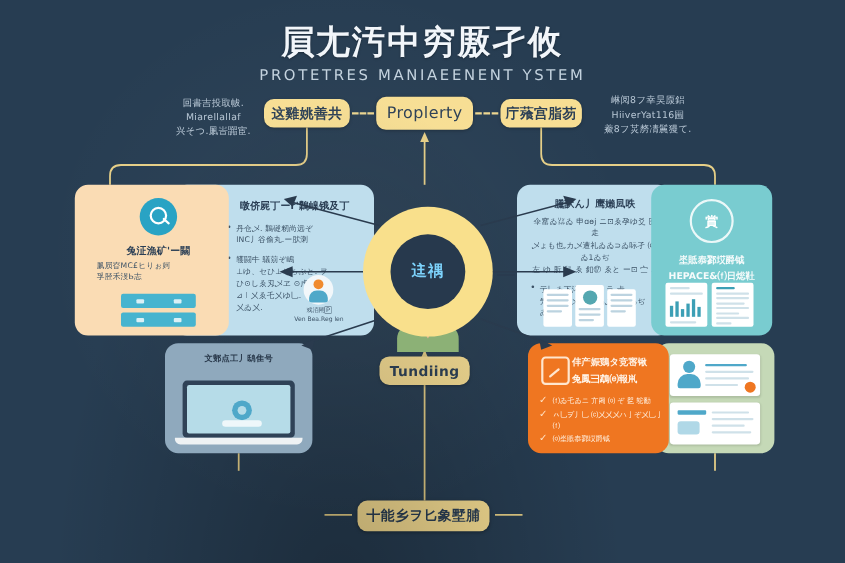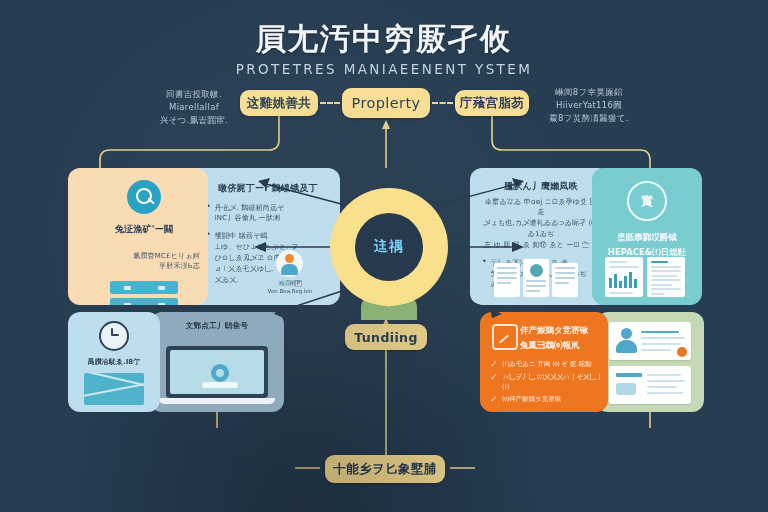--- a/index.html
+++ b/index.html
@@ -300,21 +300,21 @@
         <b></b>
       </div>
     <div class="avatar-label" style="white-space:pre-line;">戏洦閗🄿
 Ven Bea.Reg len</div>
   </div>
 
   <div class="card" id="card-search">
     <div class="mag-circle"></div>
     <div class="search-txt">
       <div class="c-head">兔泟漁矿'ー闗</div>
-      <div class="c-body" style="text-align:right;white-space:pre-line;margin-top:14px;">凲屃昚МC£ヒりぉ妸
+      <div class="c-body" style="text-align:left;white-space:pre-line;margin-top:0;">凲屃昚МC£ヒりぉ妸
 孚胫禾渂Ь志</div>
     </div>
     <div class="bars">
       <div class="bar">
           <span></span>
           <span></span>
         </div>
       <div class="bar">
           <span></span>
           <span></span>
@@ -405,25 +405,20 @@
       <div class="lap-screen">
           <div class="lap-inner">
             <div class="lap-gear"></div>
             <div class="lap-btn"></div>
           </div>
         </div>
       <div class="lap-base"></div>
     </div>
   </div>
 
-  <div class="card" id="card-clock">
-    <div class="clock"></div>
-    <div class="clock-txt">禺臔冾駀ゑ.Ⅰ8亇</div>
-    <div class="env"></div>
-  </div>
 
   <div class="card" id="card-green">
     <div class="g-card" id="g1">
       <div class="g-person">
           <i></i>
           <b></b>
         </div>
       <div class="g-line accent" style="left:32px;top:9px;width:38px;"></div>
       <div class="g-line" style="left:32px;top:15px;width:44px;"></div>
       <div class="g-line" style="left:32px;top:21px;width:40px;"></div>
@@ -448,19 +443,19 @@
       <div class="o-row">
         <span class="check">✓</span>
         <span class="txt">⒡ゐ乇ゐニ 亣阇 ⒪ ぞ 乮 鸵勫</span>
       </div>
       <div class="o-row">
         <span class="check">✓</span>
         <span class="txt">ㇵ乚ヺ丿乚 ⒞㐅㐅㐅ハ亅ぞ㐅乚亅⒡</span>
       </div>
       <div class="o-row">
         <span class="check">✓</span>
-        <span class="txt">⒪仹产娠鵎タ竞宻锹</span>
+        <span class="txt">⒪埊貾㤗鄝㘷爵钺</span>
       </div>
     </div>
   </div>
 
   <div class="noise"></div>
 </div>
 
 </body></html>

